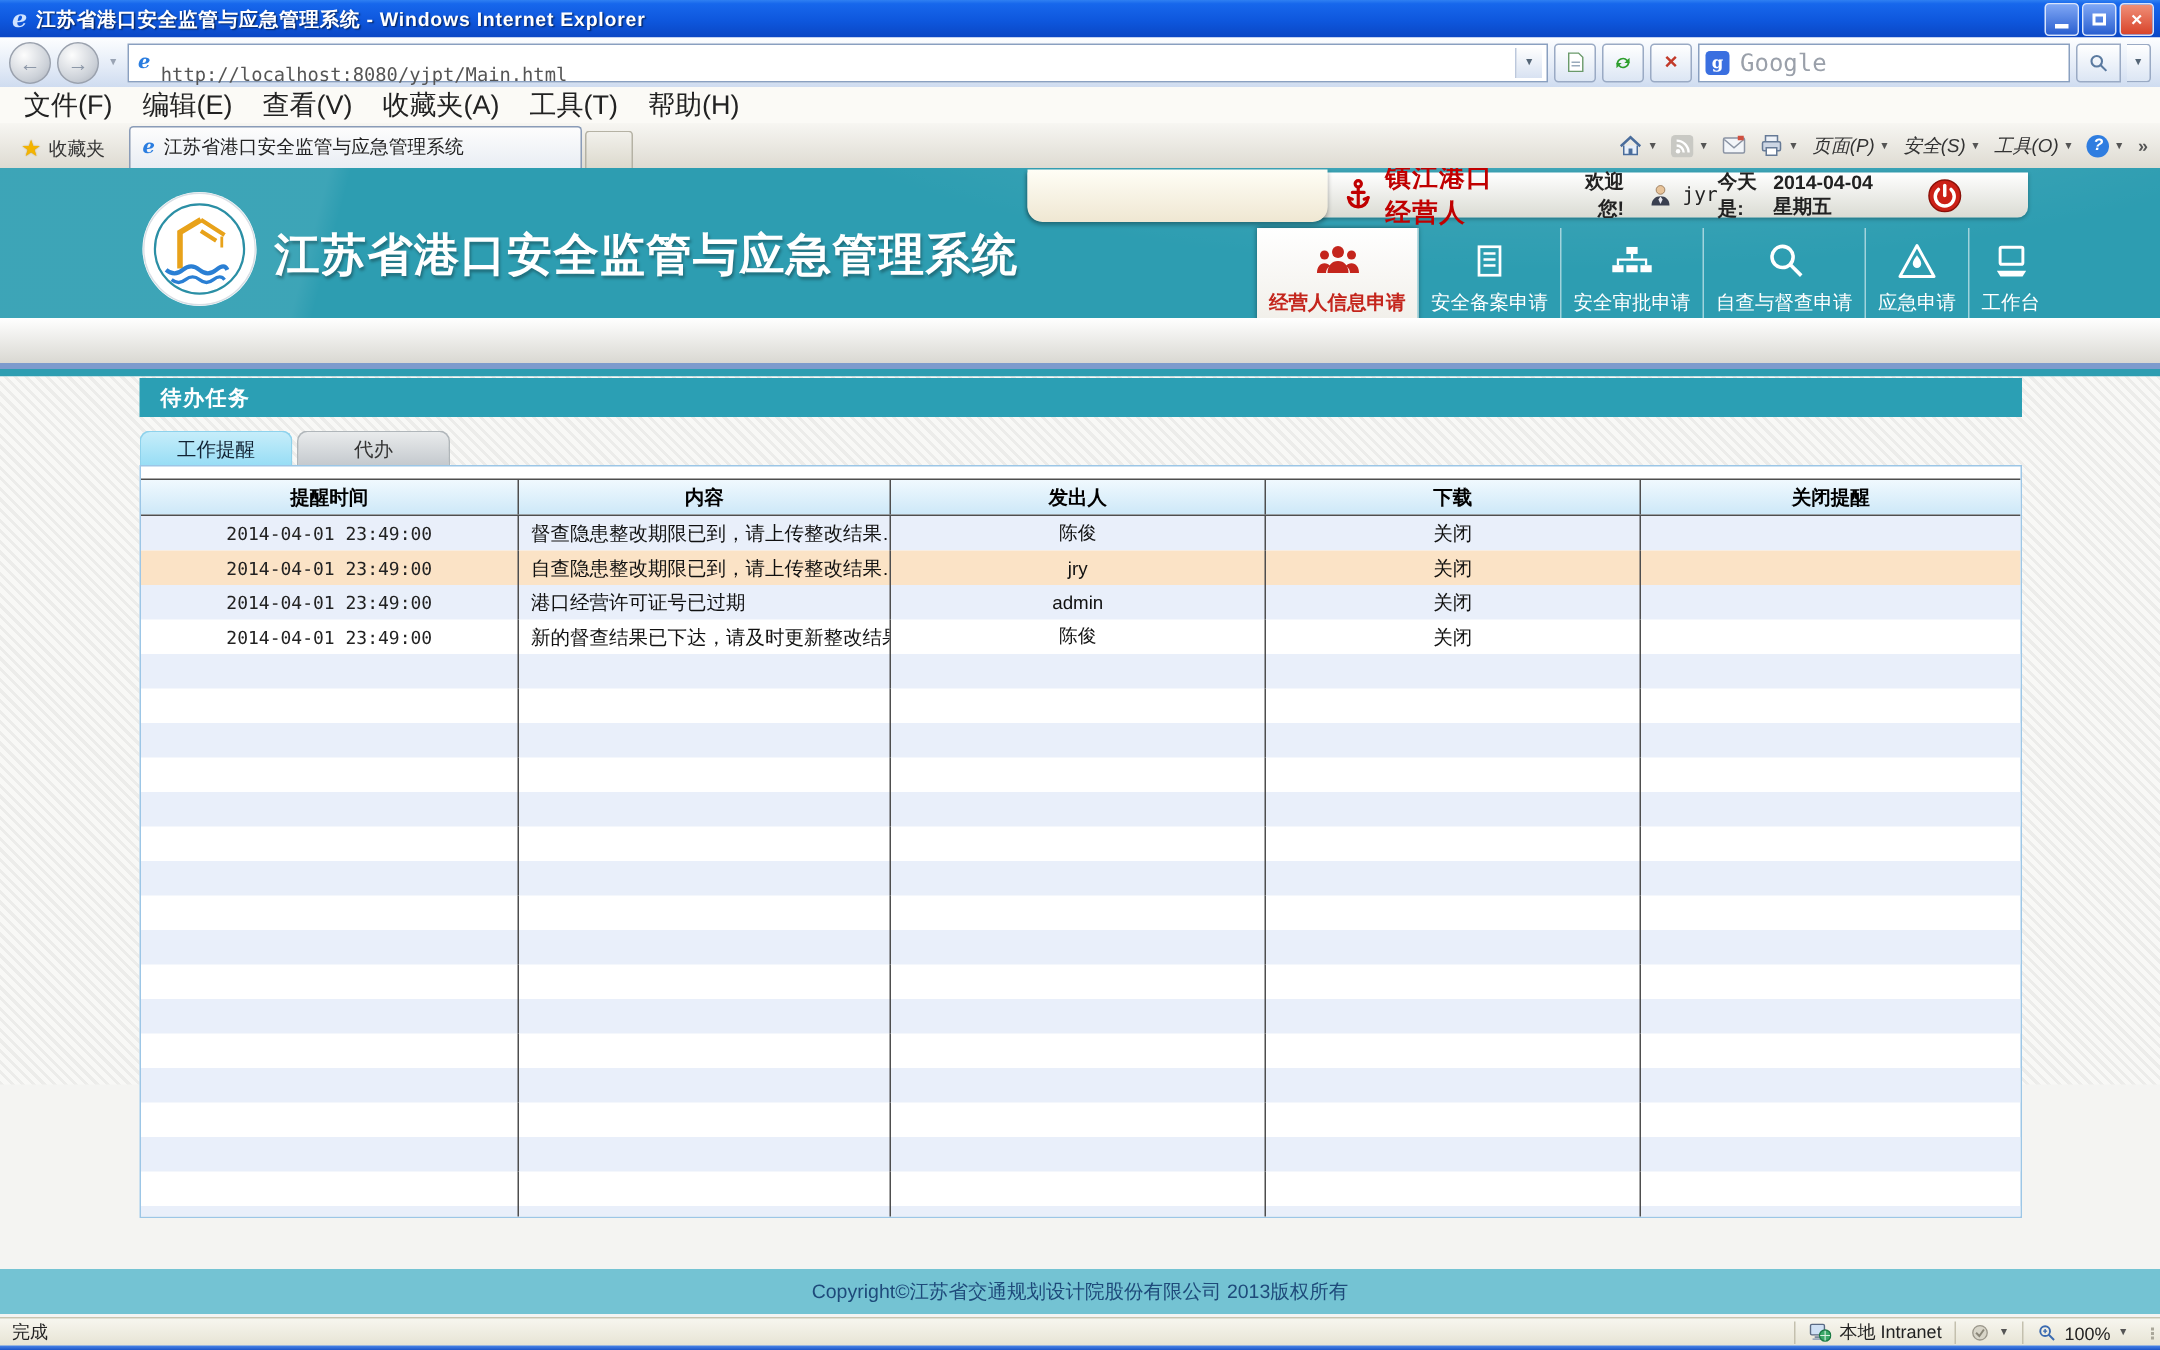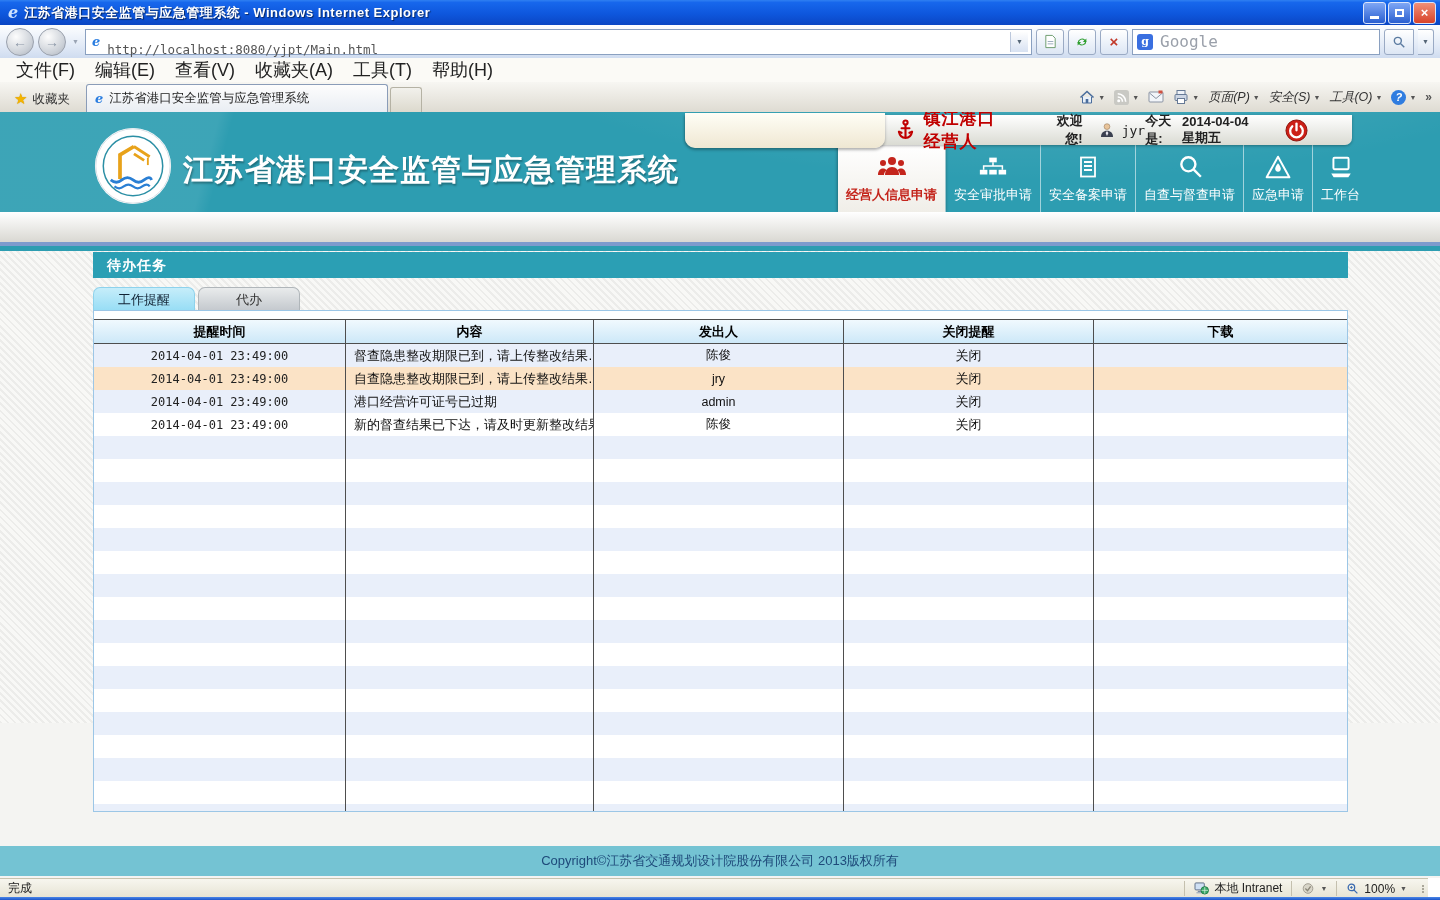--- a/index.html
+++ b/index.html
@@ -78,21 +78,21 @@
   .role-tab{position:absolute;left:0;top:0;width:300px;height:35px;border-radius:0 0 10px 10px;
     background:linear-gradient(#fffef6,#efe7d2);box-shadow:0 2px 3px rgba(0,0,0,.3);}
   .userstrip>*{position:relative;z-index:1;}
   .role-label{color:#c00000;font-weight:bold;font-size:17px;margin-left:7px;letter-spacing:1px;}
   .welcome{font-size:13px;font-weight:bold;color:#222;margin-left:46px;text-align:right;}
   .uname{font-size:13px;color:#222;margin-left:7px;font-family:"DejaVu Sans Mono",monospace;}
   .dlabel,.dvalue{font-size:13px;font-weight:bold;color:#222;}
   .dvalue{margin-left:8px;}
   .powerbtn{margin:0 44px 0 30px;display:flex;}
   
-  .mainnav{position:absolute;right:72px;bottom:0;height:60px;display:flex;align-items:flex-end;z-index:2;margin-left:48px;}
+  .mainnav{position:absolute;right:72px;bottom:0;height:60px;display:flex;align-items:flex-start;z-index:2;margin-left:48px;}
   .navitem{display:flex;flex-direction:column;align-items:center;justify-content:flex-end;
     padding:7px 8px 8px;color:#fff;font-size:13px;white-space:nowrap;border-left:1px solid rgba(255,255,255,.55);}
   .navitem:first-child{border-left:none;}
   .navitem .nico{height:30px;display:flex;align-items:center;margin-bottom:4px;color:#fff;}
   .navitem.active{background:linear-gradient(#ffffff,#f0eee8);color:#c4251c;font-weight:bold;
     box-shadow:1px 0 3px rgba(0,0,0,.25),-1px 0 3px rgba(0,0,0,.25);}
   .navitem.active .nico{color:#c4251c;}
   
   .substrip{position:absolute;top:100px;left:0;right:0;height:30px;background:linear-gradient(#ffffff,#d9d8d2);}
   .blueline{position:absolute;top:130px;left:0;right:0;height:4px;background:#7d9bcd;}
@@ -119,21 +119,21 @@
   .tcell{display:flex;align-items:center;justify-content:center;font-size:13px;color:#111;
     border-right:1px solid #4e4e4e;overflow:hidden;white-space:nowrap;}
   .tcell:last-child{border-right:none;}
   .tcell.c-content{justify-content:flex-start;padding-left:8px;}
   .tcell.c-time{font-family:"DejaVu Sans Mono","Liberation Mono",monospace;font-size:12px;color:#222;}
   .tcell.c-sender{font-size:12.5px;}
   
   .footer{position:absolute;top:734px;left:0;right:0;height:30px;line-height:30px;background:#74c3d3;
     text-align:center;font-size:13px;color:#1e4a7a;}
   
-  .statusbar{position:absolute;top:878px;left:0;right:12px;height:19px;display:flex;align-items:center;
+  .statusbar{position:absolute;top:878px;left:0;right:0;height:19px;display:flex;align-items:center;
     background:linear-gradient(#f7f6ef,#e6e3d3);border-top:1px solid #c8c4b0;font-size:12px;color:#222;padding:0 4px;justify-content:center;}
   .sb-left{margin-left:4px;}
   .sb-right{margin-left:auto;display:flex;align-items:center;height:100%;}
   .sb-sec{display:flex;align-items:center;gap:5px;padding:0 9px;height:15px;border-left:1px solid #c4c0ae;}
   .grip{display:flex;flex-direction:column;gap:1px;margin-left:6px;}
   .grip i{display:block;width:2px;height:2px;background:#aaa79a;}
   .bottomedge{position:absolute;top:897px;left:0;right:0;height:3px;background:linear-gradient(#4a86e8,#1c55c8);}
   svg{display:block;}
 </style>
 </head>
@@ -326,41 +326,41 @@
               <circle cx="7" cy="8" r="3"></circle>
                 <path d="M2 20c0-4 2-6.5 5-6.5 1.5 0 2.8.6 3.7 1.7-1.9 1.4-2.7 3-2.7 4.8z"></path>
               <circle cx="25" cy="8" r="3"></circle>
                 <path d="M30 20c0-4-2-6.5-5-6.5-1.5 0-2.8.6-3.7 1.7 1.9 1.4 2.7 3 2.7 4.8z"></path>
             </svg>
           </span>
           <span>经营人信息申请</span>
         </div>
         <div class="navitem">
           <span class="nico">
+            <svg width="24" height="26" viewBox="0 0 24 24" fill="none" stroke="currentColor" stroke-width="1.8">
+              <rect x="5" y="2.5" width="14" height="19"></rect>
+              <path d="M8 7h8M8 11h8M8 15h8"></path>
+            </svg>
+          </span>
+          <span>安全备案申请</span>
+        </div>
+        <div class="navitem">
+          <span class="nico">
             <svg width="30" height="24" viewBox="0 0 32 24">
               <rect x="12" y="2" width="8" height="5" fill="currentColor"></rect>
               <path d="M16 7v4M6 15v-4h20v4" fill="none" stroke="currentColor" stroke-width="1.6"></path>
               <rect x="2" y="15" width="8" height="5" fill="currentColor"></rect>
               <rect x="12" y="15" width="8" height="5" fill="currentColor"></rect>
               <rect x="22" y="15" width="8" height="5" fill="currentColor"></rect>
             </svg>
           </span>
           <span>安全审批申请</span>
         </div>
         <div class="navitem">
           <span class="nico">
-            <svg width="24" height="26" viewBox="0 0 24 24" fill="none" stroke="currentColor" stroke-width="1.8">
-              <rect x="5" y="2.5" width="14" height="19"></rect>
-              <path d="M8 7h8M8 11h8M8 15h8"></path>
-            </svg>
-          </span>
-          <span>安全备案申请</span>
-        </div>
-        <div class="navitem">
-          <span class="nico">
             <svg width="26" height="26" viewBox="0 0 24 24" fill="none" stroke="currentColor" stroke-width="2.2">
               <circle cx="10.5" cy="9.5" r="6.5"></circle>
                 <path d="M15.5 14.5L22 21"></path>
             </svg>
           </span>
           <span>自查与督查申请</span>
         </div>
         <div class="navitem">
           <span class="nico">
             <svg width="28" height="26" viewBox="0 0 24 24" fill="none" stroke="currentColor" stroke-width="1.8">
@@ -391,22 +391,22 @@
       <div class="tabs">
         <div class="ctab active">工作提醒</div>
         <div class="ctab inactive">代办</div>
       </div>
 
       <div class="tablewrap">
         <div class="thead grid5">
           <div class="hcell">提醒时间</div>
           <div class="hcell">内容</div>
           <div class="hcell">发出人</div>
+          <div class="hcell">下载</div>
           <div class="hcell">关闭提醒</div>
-          <div class="hcell">下载</div>
         </div>
         <div>
           <div class="trow grid5">
             <div class="tcell c-time">2014-04-01 23:49:00</div>
             <div class="tcell c-content">督查隐患整改期限已到，请上传整改结果…</div>
             <div class="tcell c-sender">陈俊</div>
             <div class="tcell">关闭</div>
             <div class="tcell"></div>
           </div>
           <div class="trow grid5 hl">

